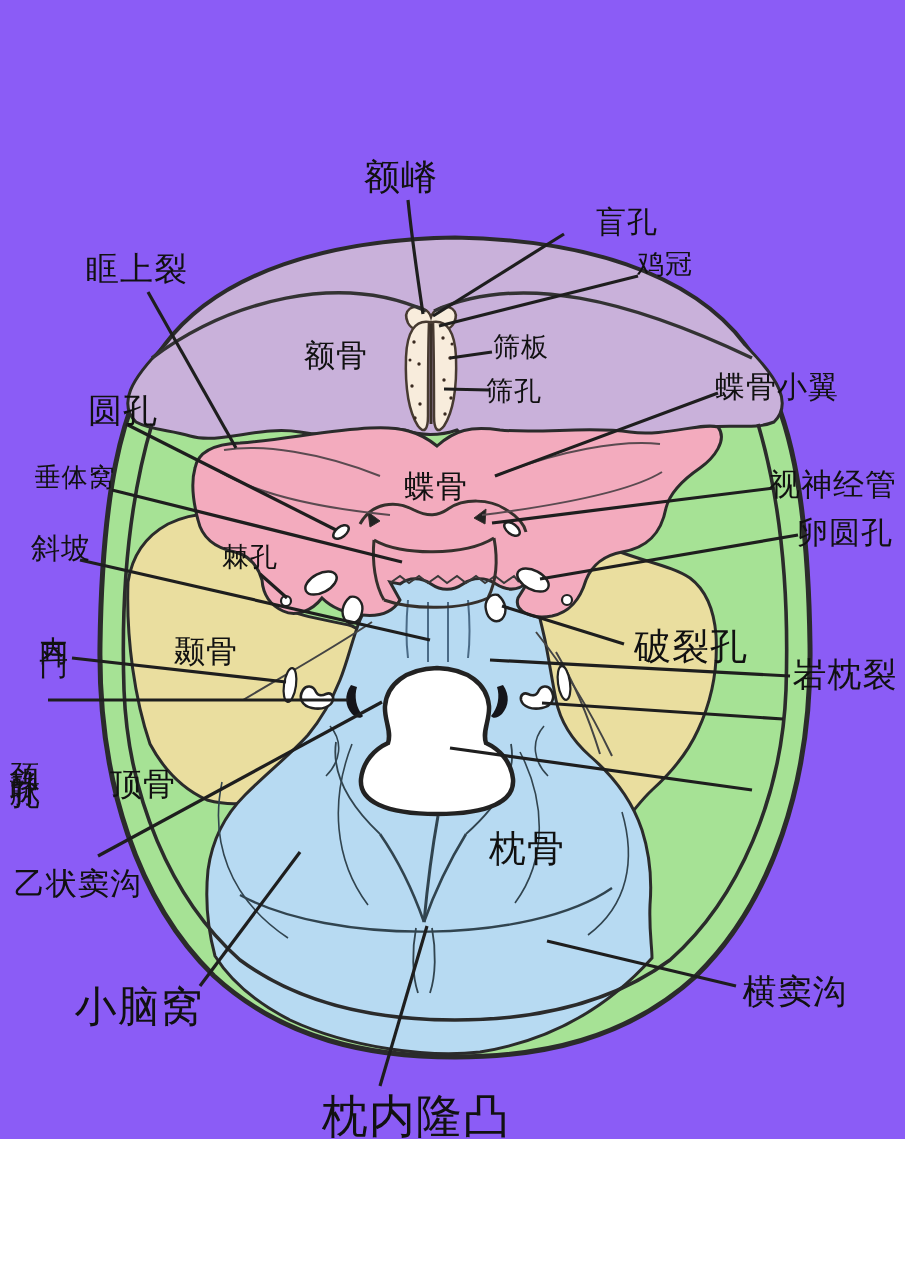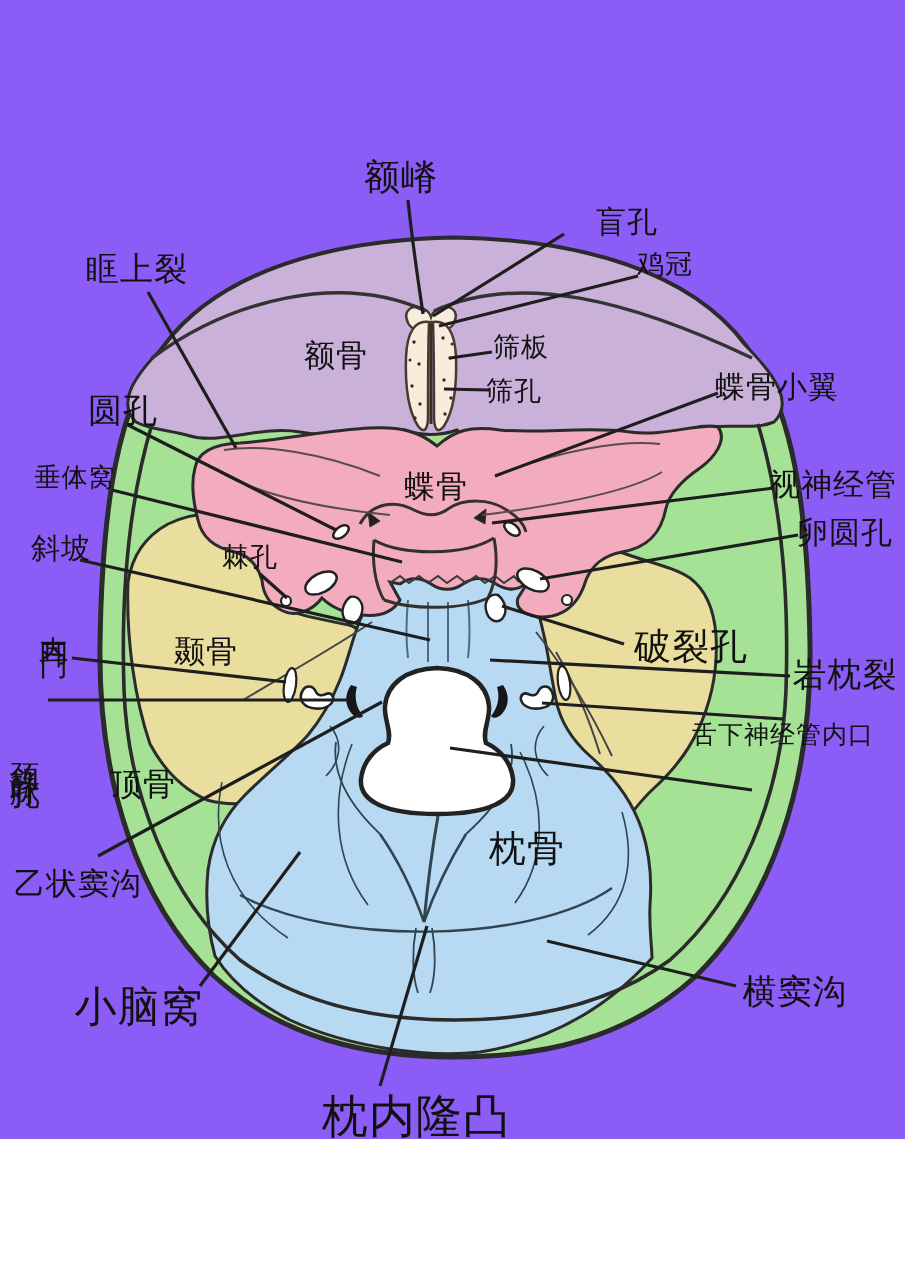--- a/index.html
+++ b/index.html
@@ -183,21 +183,20 @@
 <div class="lbl" style="left:75px;top:478px;font-size:26px;">垂体窝</div>
 <div class="lbl" style="left:833px;top:485px;font-size:31px;text-align:center;">视神经管</div>
 <div class="lbl" style="left:436px;top:487px;font-size:31px;">蝶骨</div>
 <div class="lbl" style="left:845px;top:533px;font-size:31px;">卵圆孔</div>
 <div class="lbl" style="left:61px;top:548px;font-size:29px;">斜坡</div>
 <div class="lbl" style="left:250px;top:557px;font-size:27px;">棘孔</div>
 <div class="lbl vert" style="left:54px;top:622px;font-size:29px;">内耳门</div>
 <div class="lbl" style="left:206px;top:652px;font-size:31px;font-family:Liberation Serif, serif;">颞骨</div>
 <div class="lbl" style="left:679px;top:647px;font-size:37px;margin-left:12px;">破裂孔</div>
 <div class="lbl" style="left:845px;top:675px;font-size:34px;">岩枕裂</div>
-<div class="lbl" style="left:783px;top:735px;font-size:25px;">舌下神经管内口</div>
 <div class="lbl vert" style="left:25px;top:751px;font-size:30px;">颈静脉孔</div>
 <div class="lbl" style="left:143px;top:785px;font-size:32px;">顶骨</div>
 <div class="lbl" style="left:78px;top:884px;font-size:31px;">乙状窦沟</div>
 <div class="lbl" style="left:527px;top:849px;font-size:37px;">枕骨</div>
 <div class="lbl" style="left:139px;top:1007px;font-size:42px;">小脑窝</div>
 <div class="lbl" style="left:795px;top:992px;font-size:34px;">横窦沟</div>
 <div class="lbl" style="left:416px;top:1117px;font-size:46px;">枕内隆凸</div>
 
 </div>
 

